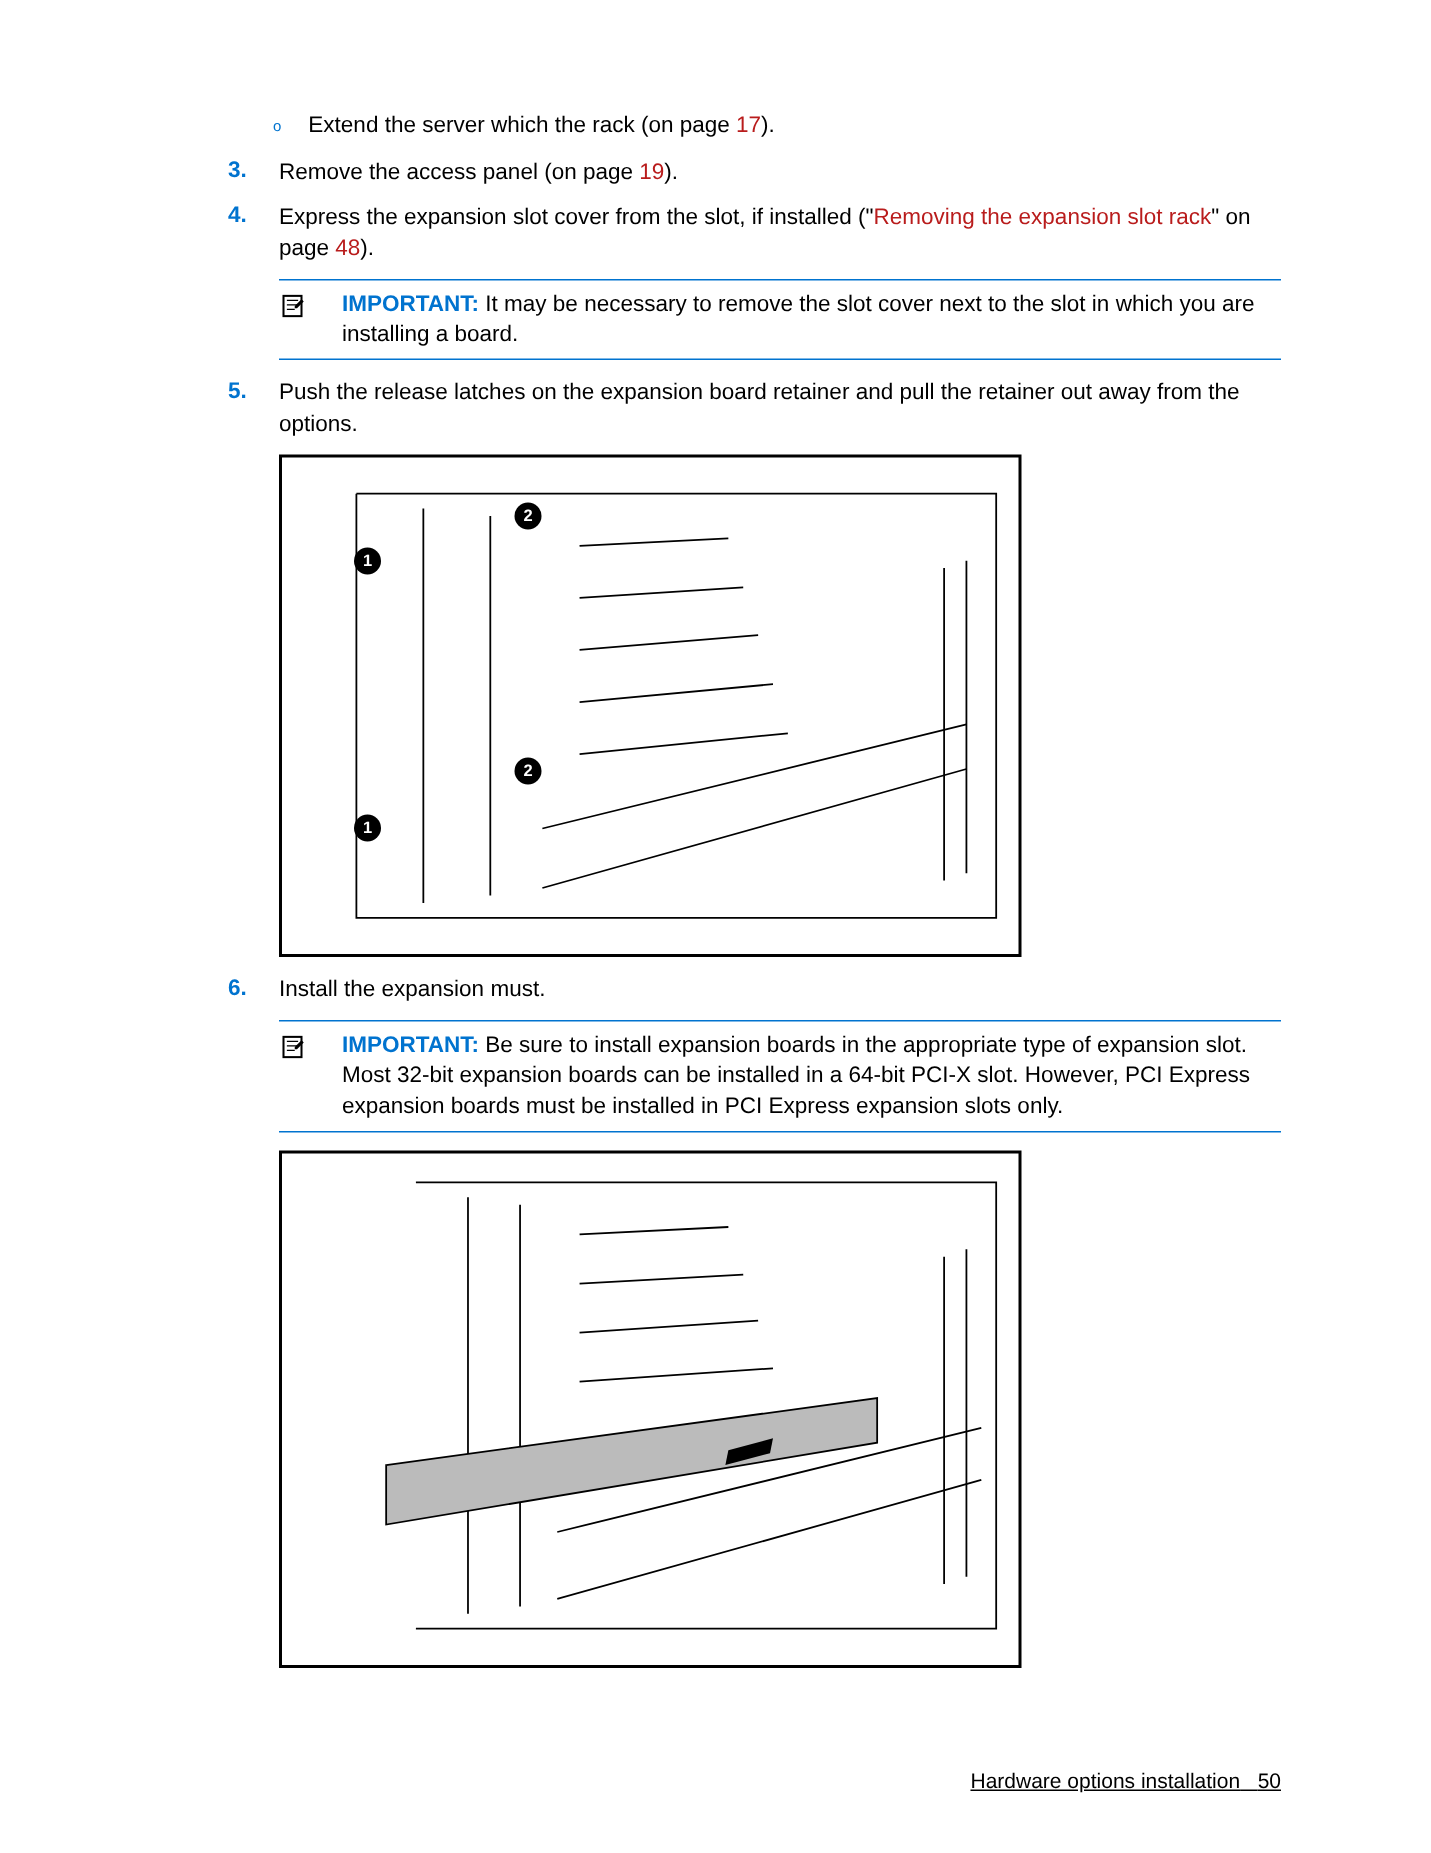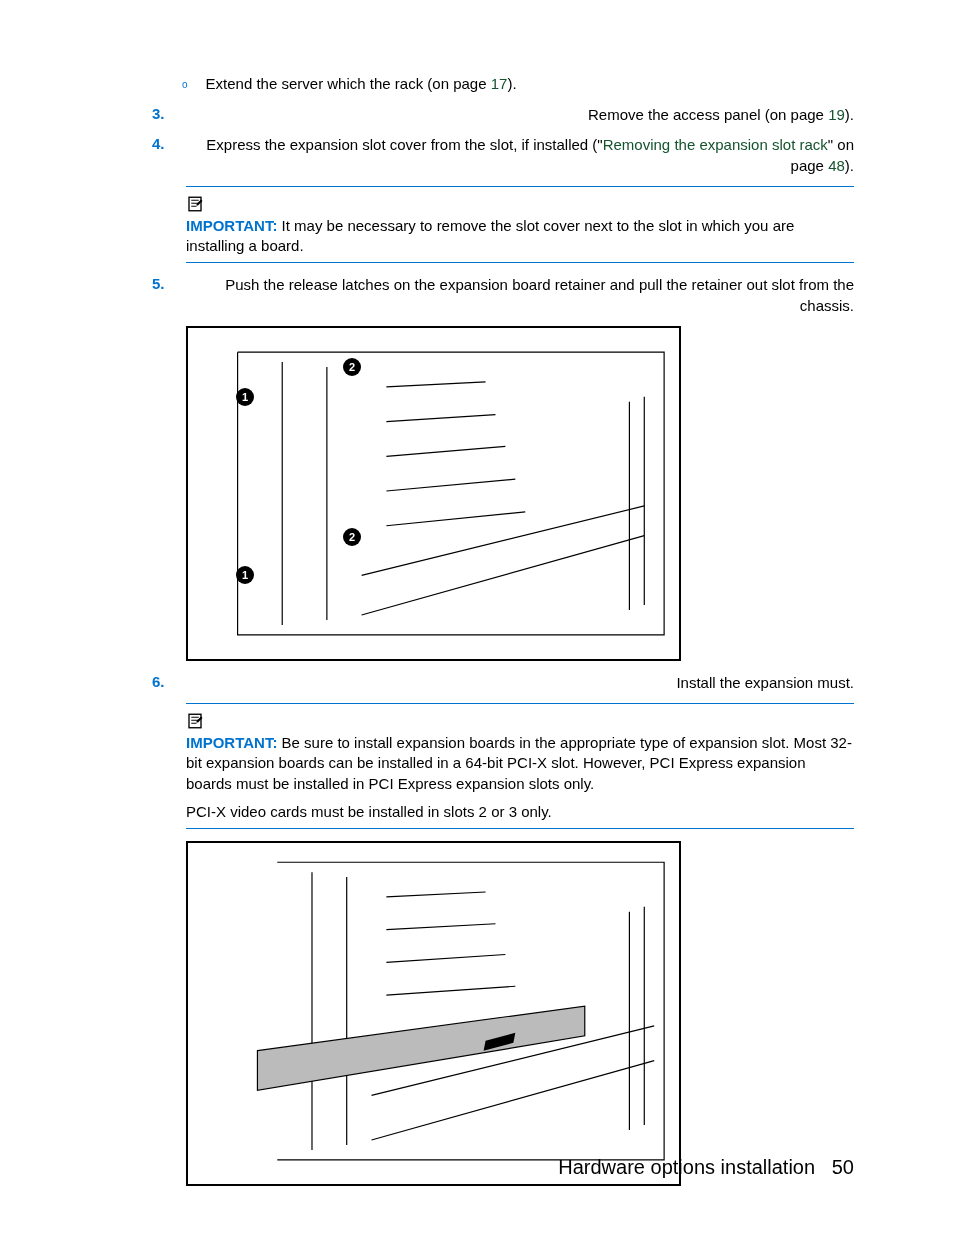--- a/index.html
+++ b/index.html
@@ -40,32 +40,30 @@
     margin-bottom: 10px;
   }
   .num-marker {
     color: #0073cf;
     font-weight: bold;
     min-width: 34px;
   }
   .num-text {
     flex: 1;
     line-height: 1.35;
-    text-align: right;
   }
   .link {
-    color: #14532d;
+    color: #b91c1c;
   }
   .important-box {
     border-top: 1px solid #0073cf;
     border-bottom: 1px solid #0073cf;
     margin: 8px 0 12px 34px;
     padding: 6px 0 6px 0;
     display: flex;
-    flex-direction: column;
   }
   .important-icon {
     width: 42px;
     padding-top: 2px;
   }
   .important-text {
     flex: 1;
     line-height: 1.35;
   }
   .important-label {
@@ -82,23 +80,24 @@
     font-size: 13px;
     text-align: center;
     background: #fff;
     position: relative;
     overflow: hidden;
   }
   .fig1 { width: 495px; height: 335px; }
   .fig2 { width: 495px; height: 345px; }
   .footer {
     position: absolute;
-    bottom: 56px;
+    bottom: 40px;
     right: 100px;
-    font-size: 20px;
+    font-size: 14px;
+    text-decoration: underline;
   }
   .note-icon-svg {
     width: 18px;
     height: 18px;
   }
   .fig-callout {
     position: absolute;
     width: 18px;
     height: 18px;
     border-radius: 50%;
@@ -148,21 +147,21 @@
           <path d="M16 14 L22 8 L20 6 L14 12 L14 14 Z" fill="#000"></path>
         </svg>
       </div>
       <div class="important-text">
         <span class="important-label">IMPORTANT:</span><span>  It may be necessary to remove the slot cover next to the slot in which you are installing a board.</span>
       </div>
     </div>
 
     <div class="num-item">
       <span class="num-marker">5.</span>
-      <span class="num-text">Push the release latches on the expansion board retainer and pull the retainer out slot from the chassis.</span>
+      <span class="num-text">Push the release latches on the expansion board retainer and pull the retainer out away from the options.</span>
     </div>
 
     <div class="figure fig1">
       <svg width="495" height="335" viewBox="0 0 495 335">
 
         <g stroke="#000" stroke-width="1.2" fill="none">
           <polyline points="50,25 480,25 480,310 50,310 50,25"></polyline>
           <polyline points="95,35 95,300"></polyline>
           <polyline points="140,40 140,295"></polyline>
           <polyline points="175,250 460,180"></polyline>
@@ -194,21 +193,20 @@
           <line x1="7" y1="7" x2="17" y2="7" stroke="#000" stroke-width="1.3"></line>
           <line x1="7" y1="11" x2="17" y2="11" stroke="#000" stroke-width="1.3"></line>
           <line x1="7" y1="15" x2="14" y2="15" stroke="#000" stroke-width="1.3"></line>
           <path d="M16 14 L22 8 L20 6 L14 12 L14 14 Z" fill="#000"></path>
         </svg>
       </div>
       <div class="important-text">
         <div>
           <span class="important-label">IMPORTANT:</span><span>  Be sure to install expansion boards in the appropriate type of expansion slot. Most 32-bit expansion boards can be installed in a 64-bit PCI-X slot. However, PCI Express expansion boards must be installed in PCI Express expansion slots only.</span>
         </div>
-        <div style="margin-top:8px;">PCI-X video cards must be installed in slots 2 or 3 only.</div>
       </div>
     </div>
 
     <div class="figure fig2">
       <svg width="495" height="345" viewBox="0 0 495 345">
         <g stroke="#000" stroke-width="1.2" fill="none">
           <polyline points="90,20 480,20 480,320 90,320"></polyline>
           <polyline points="125,30 125,310"></polyline>
           <polyline points="160,35 160,305"></polyline>
           <polyline points="185,255 470,185"></polyline>

